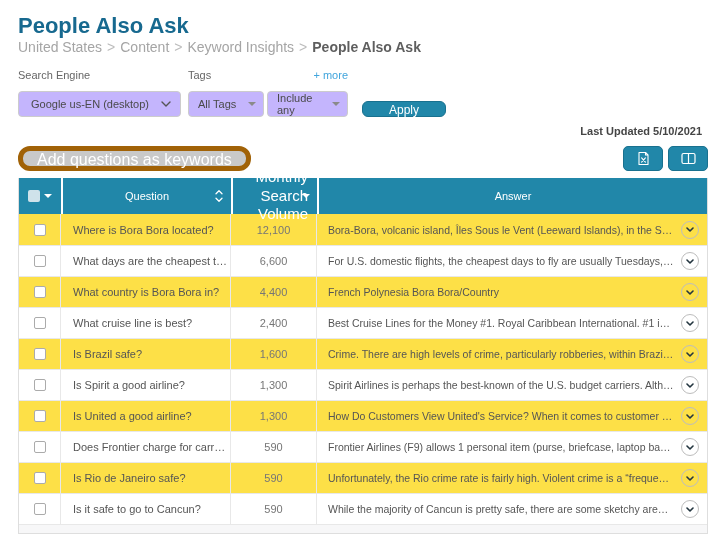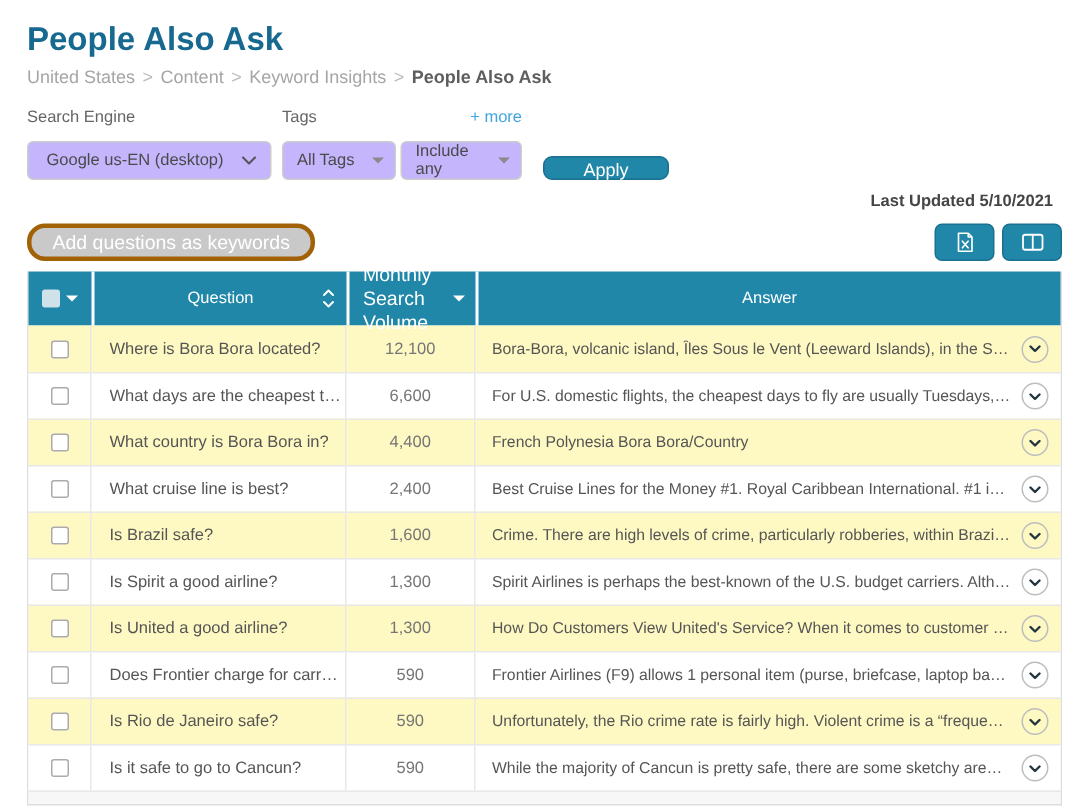--- a/index.html
+++ b/index.html
@@ -6,21 +6,21 @@
   html,body { margin:0; padding:0; }
   body {
     width:720px; height:540px; overflow:hidden;
     background:#ffffff; color:#555;
     font-family:"Liberation Sans", sans-serif;
   }
   .page { padding:13px 12px 0 18px; }
 
   
   .title { margin:0; font-size:22px; font-weight:bold; color:#17698f; line-height:26px; }
-  .breadcrumb { margin-top:5px; font-size:12px; color:#a5a5a5; }
+  .breadcrumb { font-size:14px; color:#a5a5a5; }
   .breadcrumb .crumb { color:#a5a5a5; }
   .breadcrumb .sep { margin:0 5px; color:#bcbcbc; }
   .breadcrumb .current { color:#5e5e5e; font-weight:bold; }
 
   
   .filters { display:flex; margin-top:14px; align-items:flex-end; }
   .fgroup { display:flex; flex-direction:column; }
   .flabel { font-size:11px; color:#666; margin-bottom:10px; }
   .labelrow { display:flex; justify-content:space-between; align-items:center; margin-bottom:10px; }
   .labelrow .flabel { margin-bottom:0; }
@@ -40,47 +40,47 @@
     height:16px; width:84px; margin-left:14px;
     background:#2187a9; border:1px solid #19718f; border-radius:6px;
     color:#fff; font-size:12px; cursor:pointer; font-family:inherit;
   }
 
   .last-updated { margin-top:8px; padding-right:6px; text-align:right; font-size:11px; font-weight:bold; color:#454545; }
 
   
   .toolbar { display:flex; justify-content:space-between; align-items:center; margin-top:9px; }
   .add-btn {
-    height:25px; padding:0 14px; background:#c9c9c9; border:3px solid #a16207;
-    border-radius:12px; color:#fff; font-size:13px; font-family:inherit; cursor:default;
+    height:25px; padding:0 14px; background:#c9c9c9; border:5px solid #a16207;
+    border-radius:12px; color:#fff; font-size:16px; font-family:inherit; cursor:default;
   }
   .icon-btns { display:flex; gap:5px; }
   .icon-btn {
     width:40px; height:25px; background:#2187a9; border:1px solid #19718f; border-radius:5px;
     display:flex; align-items:center; justify-content:center; cursor:pointer; padding:0;
   }
 
   
   .table { margin-top:7px; border:1px solid #dedede; border-top:none; }
   .thead { display:flex; height:36px; background:#2187a9; color:#fff; font-size:11px; }
   .th { display:flex; align-items:center; justify-content:center; position:relative; }
   .th + .th { border-left:2px solid #ffffff; }
   .th-check { width:42px; gap:4px; cursor:pointer; }
   .th-q { width:170px; cursor:pointer; }
   .th-v { width:86px; cursor:pointer; }
   .th-a { flex:1; }
-  .th-v .vlabel { width:66px; text-align:left; line-height:1.25; font-size:13px; }
+  .th-v .vlabel { width:66px; text-align:right; line-height:1.25; font-size:15px; }
   .cb-header { width:12px; height:12px; background:#cfe2ea; border-radius:2px; }
   .caret-white { width:0; height:0; border-left:4px solid transparent; border-right:4px solid transparent; border-top:4px solid #ffffff; }
   .sort-icon { position:absolute; right:8px; top:50%; transform:translateY(-50%); }
   .th-v .caret-white { position:absolute; right:7px; top:50%; margin-top:-2px; }
 
   .trow { display:flex; height:31px; align-items:stretch; background:#fff; border-top:1px solid #e8e8e8; font-size:11px; }
   .trow:first-child { border-top:none; }
-  .trow.stripe { background:#fef9c3; }
+  .trow.stripe { background:#fde047; }
   .cell { display:flex; align-items:center; }
   .cell-check { width:42px; justify-content:center; border-right:1px solid #e8e8e8; }
   .cb {
     width:12px; height:12px; border:1px solid #ababab; border-radius:2px; background:#fff;
     cursor:pointer; padding:0; flex-shrink:0;
   }
   .cell-q { width:170px; padding-left:12px; border-right:1px solid #e8e8e8; color:#555; }
   .cell-q .txt { white-space:nowrap; overflow:hidden; text-overflow:ellipsis; }
   .cell-v { width:86px; justify-content:center; border-right:1px solid #e8e8e8; color:#767676; }
   .cell-a { flex:1; padding:0 8px 0 11px; gap:7px; font-size:10.5px; color:#555; min-width:0; }

